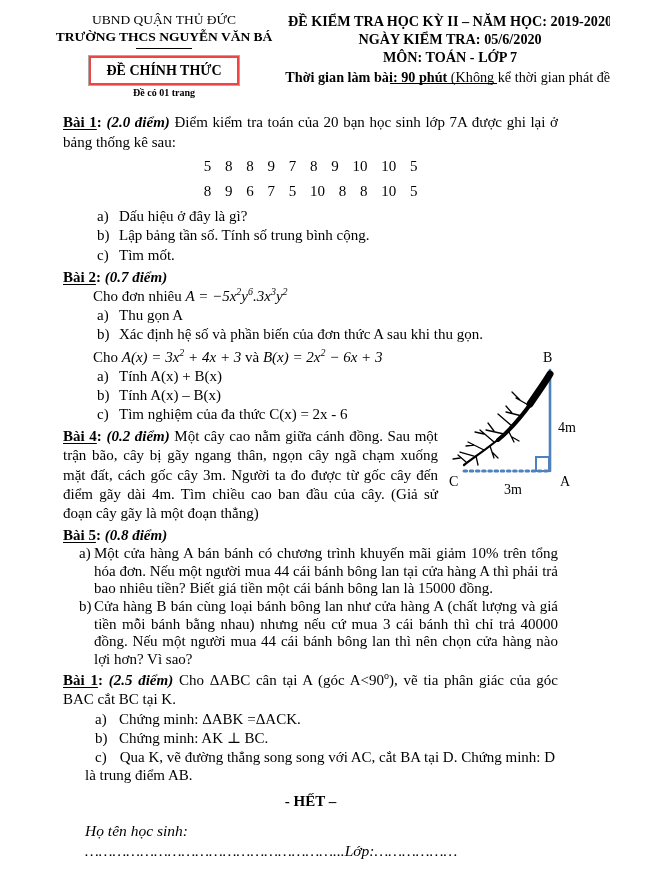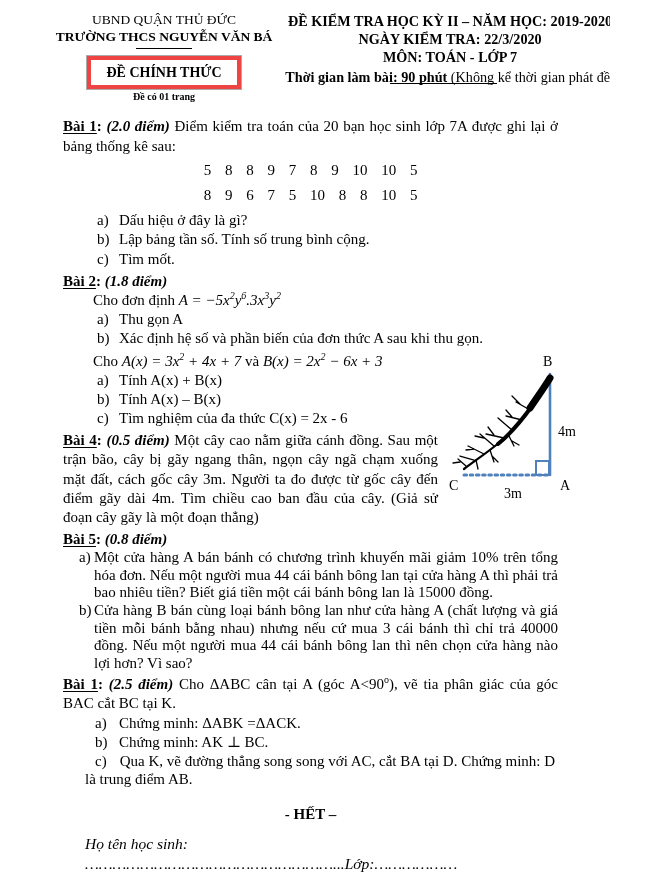--- a/index.html
+++ b/index.html
@@ -7,21 +7,21 @@
     width:610px; height:872px; background:#fff; color:#000;
     font-family:"Liberation Serif","DejaVu Serif",serif;
     font-size:15px; line-height:1.28; overflow:hidden; position:relative;
   }
   
   .header { display:flex; padding:12px 14px 0 40px; }
   .h-left { width:248px; text-align:center; flex:none; }
   .h-l1 { font-size:13.5px; line-height:1.25; }
   .h-l2 { font-size:13.5px; font-weight:bold; line-height:1.25; }
   .h-rule { width:56px; border-bottom:1.5px solid #000; margin:2px auto 7px; }
-  .exam-box { display:inline-block; border:4px solid #ef4444; outline:1px solid #aaa; padding:4px 15px 3px; font-weight:bold; font-size:14px; }
+  .exam-box { display:inline-block; border:2px solid #ef4444; outline:1px solid #aaa; padding:4px 15px 3px; font-weight:bold; font-size:14px; }
   .pages-note { font-weight:bold; font-size:10px; margin-top:2px; }
   .h-right { flex:1; text-align:center; font-size:14.2px; line-height:1.25; padding:1px 18px 0 0; position:relative; }
   .h-right .hb { font-weight:bold; white-space:nowrap; display:block; }
   .l4 { white-space:nowrap; display:block; margin:3px -14px; }
   .l4 .b { font-weight:bold; }
   .l4-rule { position:absolute; left:102px; top:71px; width:107px; border-top:1.5px solid #000; }
   
   .content { padding:14px 52px 0 63px; }
   p { margin:0; }
   .sec { margin-bottom:3px; }
@@ -38,39 +38,39 @@
   .item5 .marker { width:15px; flex:none; }
   .item5 .itext { flex:1; text-align:justify; }
   .item6 { display:flex; margin-left:32px; }
   .item6 .marker { width:24px; flex:none; }
   .p6c { margin-left:22px; text-indent:10px; line-height:1.2; }
   .p6c .marker6c { padding-right:13px; }
   .formula { font-style:italic; }
   sup { font-size:10px; line-height:0; }
   .figure { float:right; width:158px; height:152px; margin:-4px -46px 0 8px; }
   .figure text { font-family:"Liberation Serif","DejaVu Serif",serif; font-size:14px; fill:#000; }
-  .end-line { text-align:center; font-weight:bold; margin-top:17px; }
+  .end-line { text-align:center; font-weight:bold; margin-top:8px; }
   .footer { margin:10px 0 0 22px; font-style:italic; font-size:15.5px; }
 </style>
 </head>
 <body>
 
 <div class="page">
 
   <div class="header">
     <div class="h-left">
       <div class="h-l1">UBND QUẬN THỦ ĐỨC</div>
       <div class="h-l2">TRƯỜNG THCS NGUYỄN VĂN BÁ</div>
       <div class="h-rule"></div>
       <div class="exam-box">ĐỀ CHÍNH THỨC</div>
       <div class="pages-note">Đề có 01 trang</div>
     </div>
     <div class="h-right">
       <span class="hb">ĐỀ KIỂM TRA HỌC KỲ II – NĂM HỌC: 2019-2020</span>
-      <span class="hb">NGÀY KIỂM TRA: 22/3/2020</span>
+      <span class="hb">NGÀY KIỂM TRA: 05/6/2020</span>
       <span class="hb">MÔN: TOÁN - LỚP 7</span>
       <span class="l4"><span class="b">Thời gian làm bài: 90 phút</span><span> (Không kể thời gian phát đề)</span></span>
       <span class="l4-rule"></span>
     </div>
   </div>
 
   <div class="content">
 
     <div class="sec">
       <p class="just"><span class="plabel">Bài 1</span><span class="bold">: </span><span class="pts">(2.0 điểm)</span><span> Điểm kiểm tra toán của 20 bạn học sinh lớp 7A được ghi lại ở bảng thống kê sau:</span></p>
@@ -84,22 +84,22 @@
           <span class="marker">b)</span>
           <span class="itext">Lập bảng tần số. Tính số trung bình cộng.</span>
         </div>
       <div class="item">
           <span class="marker">c)</span>
           <span class="itext">Tìm mốt.</span>
         </div>
     </div>
 
     <div class="sec">
-      <p><span class="plabel">Bài 2</span><span class="bold">: </span><span class="pts">(1.8 điểm)</span></p>
-      <p class="indent1"><span>Cho đơn định  </span><span class="formula"><span>A = −5x</span><sup>2</sup><span>y</span><sup>6</sup><span>.3x</span><sup>3</sup><span>y</span><sup>2</sup></span></p>
+      <p><span class="plabel">Bài 2</span><span class="bold">: </span><span class="pts">(0.7 điểm)</span></p>
+      <p class="indent1"><span>Cho đơn nhiêu  </span><span class="formula"><span>A = −5x</span><sup>2</sup><span>y</span><sup>6</sup><span>.3x</span><sup>3</sup><span>y</span><sup>2</sup></span></p>
       <div class="item">
           <span class="marker">a)</span>
           <span class="itext">Thu gọn A</span>
         </div>
       <div class="item">
           <span class="marker">b)</span>
           <span class="itext">Xác định hệ số và phần biến của đơn thức A sau khi thu gọn.</span>
         </div>
     </div>
 
@@ -128,38 +128,38 @@
               <path d="M30,112 l2,9"></path>
               <path d="M20,118 l-8,-7 m2,3 l-7,1"></path>
             </g>
           </g>
           <text x="97" y="18">B</text>
           <text x="112" y="88">4m</text>
           <text x="114" y="142">A</text>
           <text x="3" y="142">C</text>
           <text x="58" y="150">3m</text>
         </svg>
-        <span>Cho </span><span class="formula"><span>A(x) = 3x</span><sup>2</sup><span> + 4x + 7</span></span><span> và </span><span class="formula"><span>B(x) = 2x</span><sup>2</sup><span> − 6x + 3</span></span>
+        <span>Cho </span><span class="formula"><span>A(x) = 3x</span><sup>2</sup><span> + 4x + 3</span></span><span> và </span><span class="formula"><span>B(x) = 2x</span><sup>2</sup><span> − 6x + 3</span></span>
       </p>
       <div class="item">
           <span class="marker">a)</span>
           <span class="itext">Tính A(x) + B(x)</span>
         </div>
       <div class="item">
           <span class="marker">b)</span>
           <span class="itext">Tính A(x) – B(x)</span>
         </div>
       <div class="item">
           <span class="marker">c)</span>
           <span class="itext">Tìm nghiệm của đa thức C(x) = 2x - 6</span>
         </div>
     </div>
 
     <div class="sec">
-      <p class="just"><span class="plabel">Bài 4</span><span class="bold">: </span><span class="pts">(0.5 điểm)</span><span> Một cây cao nằm giữa cánh đồng. Sau một trận bão, cây bị gãy ngang thân, ngọn cây ngã chạm xuống mặt đất, cách gốc cây 3m. Người ta đo được từ gốc cây đến điểm gãy dài 4m. Tìm chiều cao ban đầu của cây. (Giả sử đoạn cây gãy là một đoạn thẳng)</span></p>
+      <p class="just"><span class="plabel">Bài 4</span><span class="bold">: </span><span class="pts">(0.2 điểm)</span><span> Một cây cao nằm giữa cánh đồng. Sau một trận bão, cây bị gãy ngang thân, ngọn cây ngã chạm xuống mặt đất, cách gốc cây 3m. Người ta đo được từ gốc cây đến điểm gãy dài 4m. Tìm chiều cao ban đầu của cây. (Giả sử đoạn cây gãy là một đoạn thẳng)</span></p>
     </div>
 
     <div class="sec">
       <p><span class="plabel">Bài 5</span><span class="bold">: </span><span class="pts">(0.8 điểm)</span></p>
       <div class="item5">
           <span class="marker">a)</span>
           <span class="itext">Một cửa hàng A bán bánh có chương trình khuyến mãi giảm 10% trên tổng hóa đơn. Nếu một người mua 44 cái bánh bông lan tại cửa hàng A thì phải trả bao nhiêu tiền? Biết giá tiền một cái bánh bông lan là 15000 đồng.</span>
         </div>
       <div class="item5">
           <span class="marker">b)</span>

